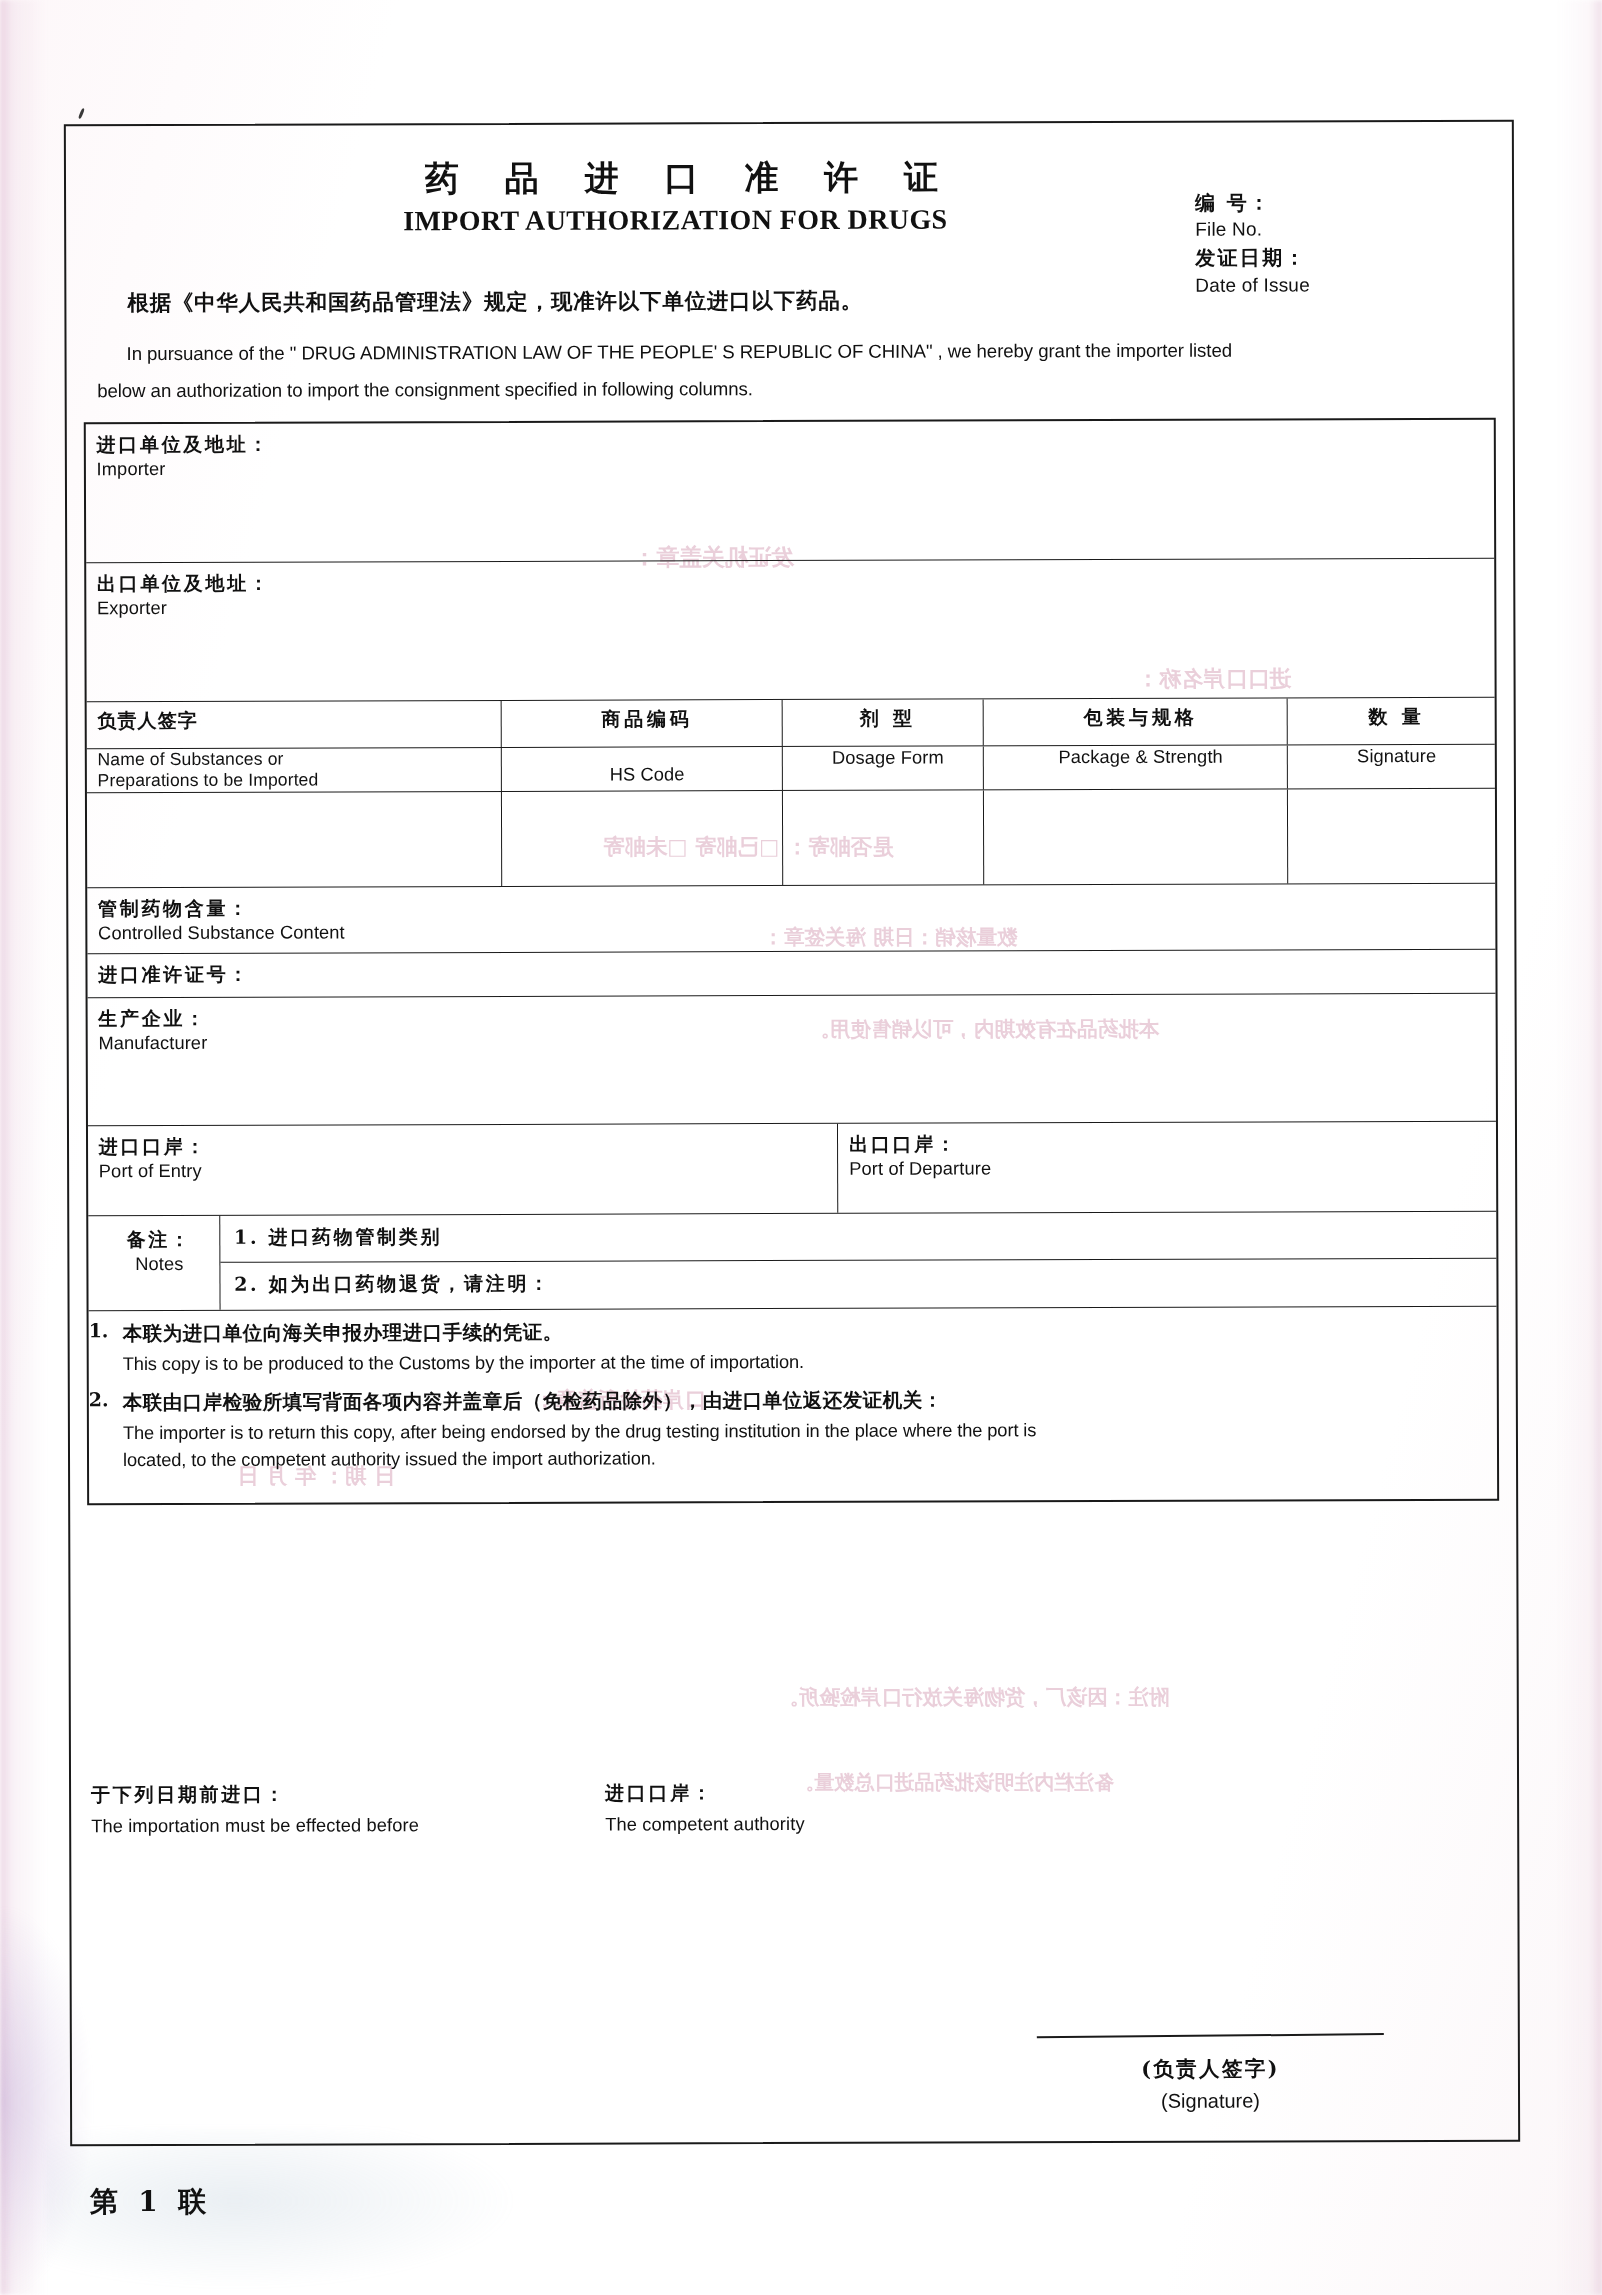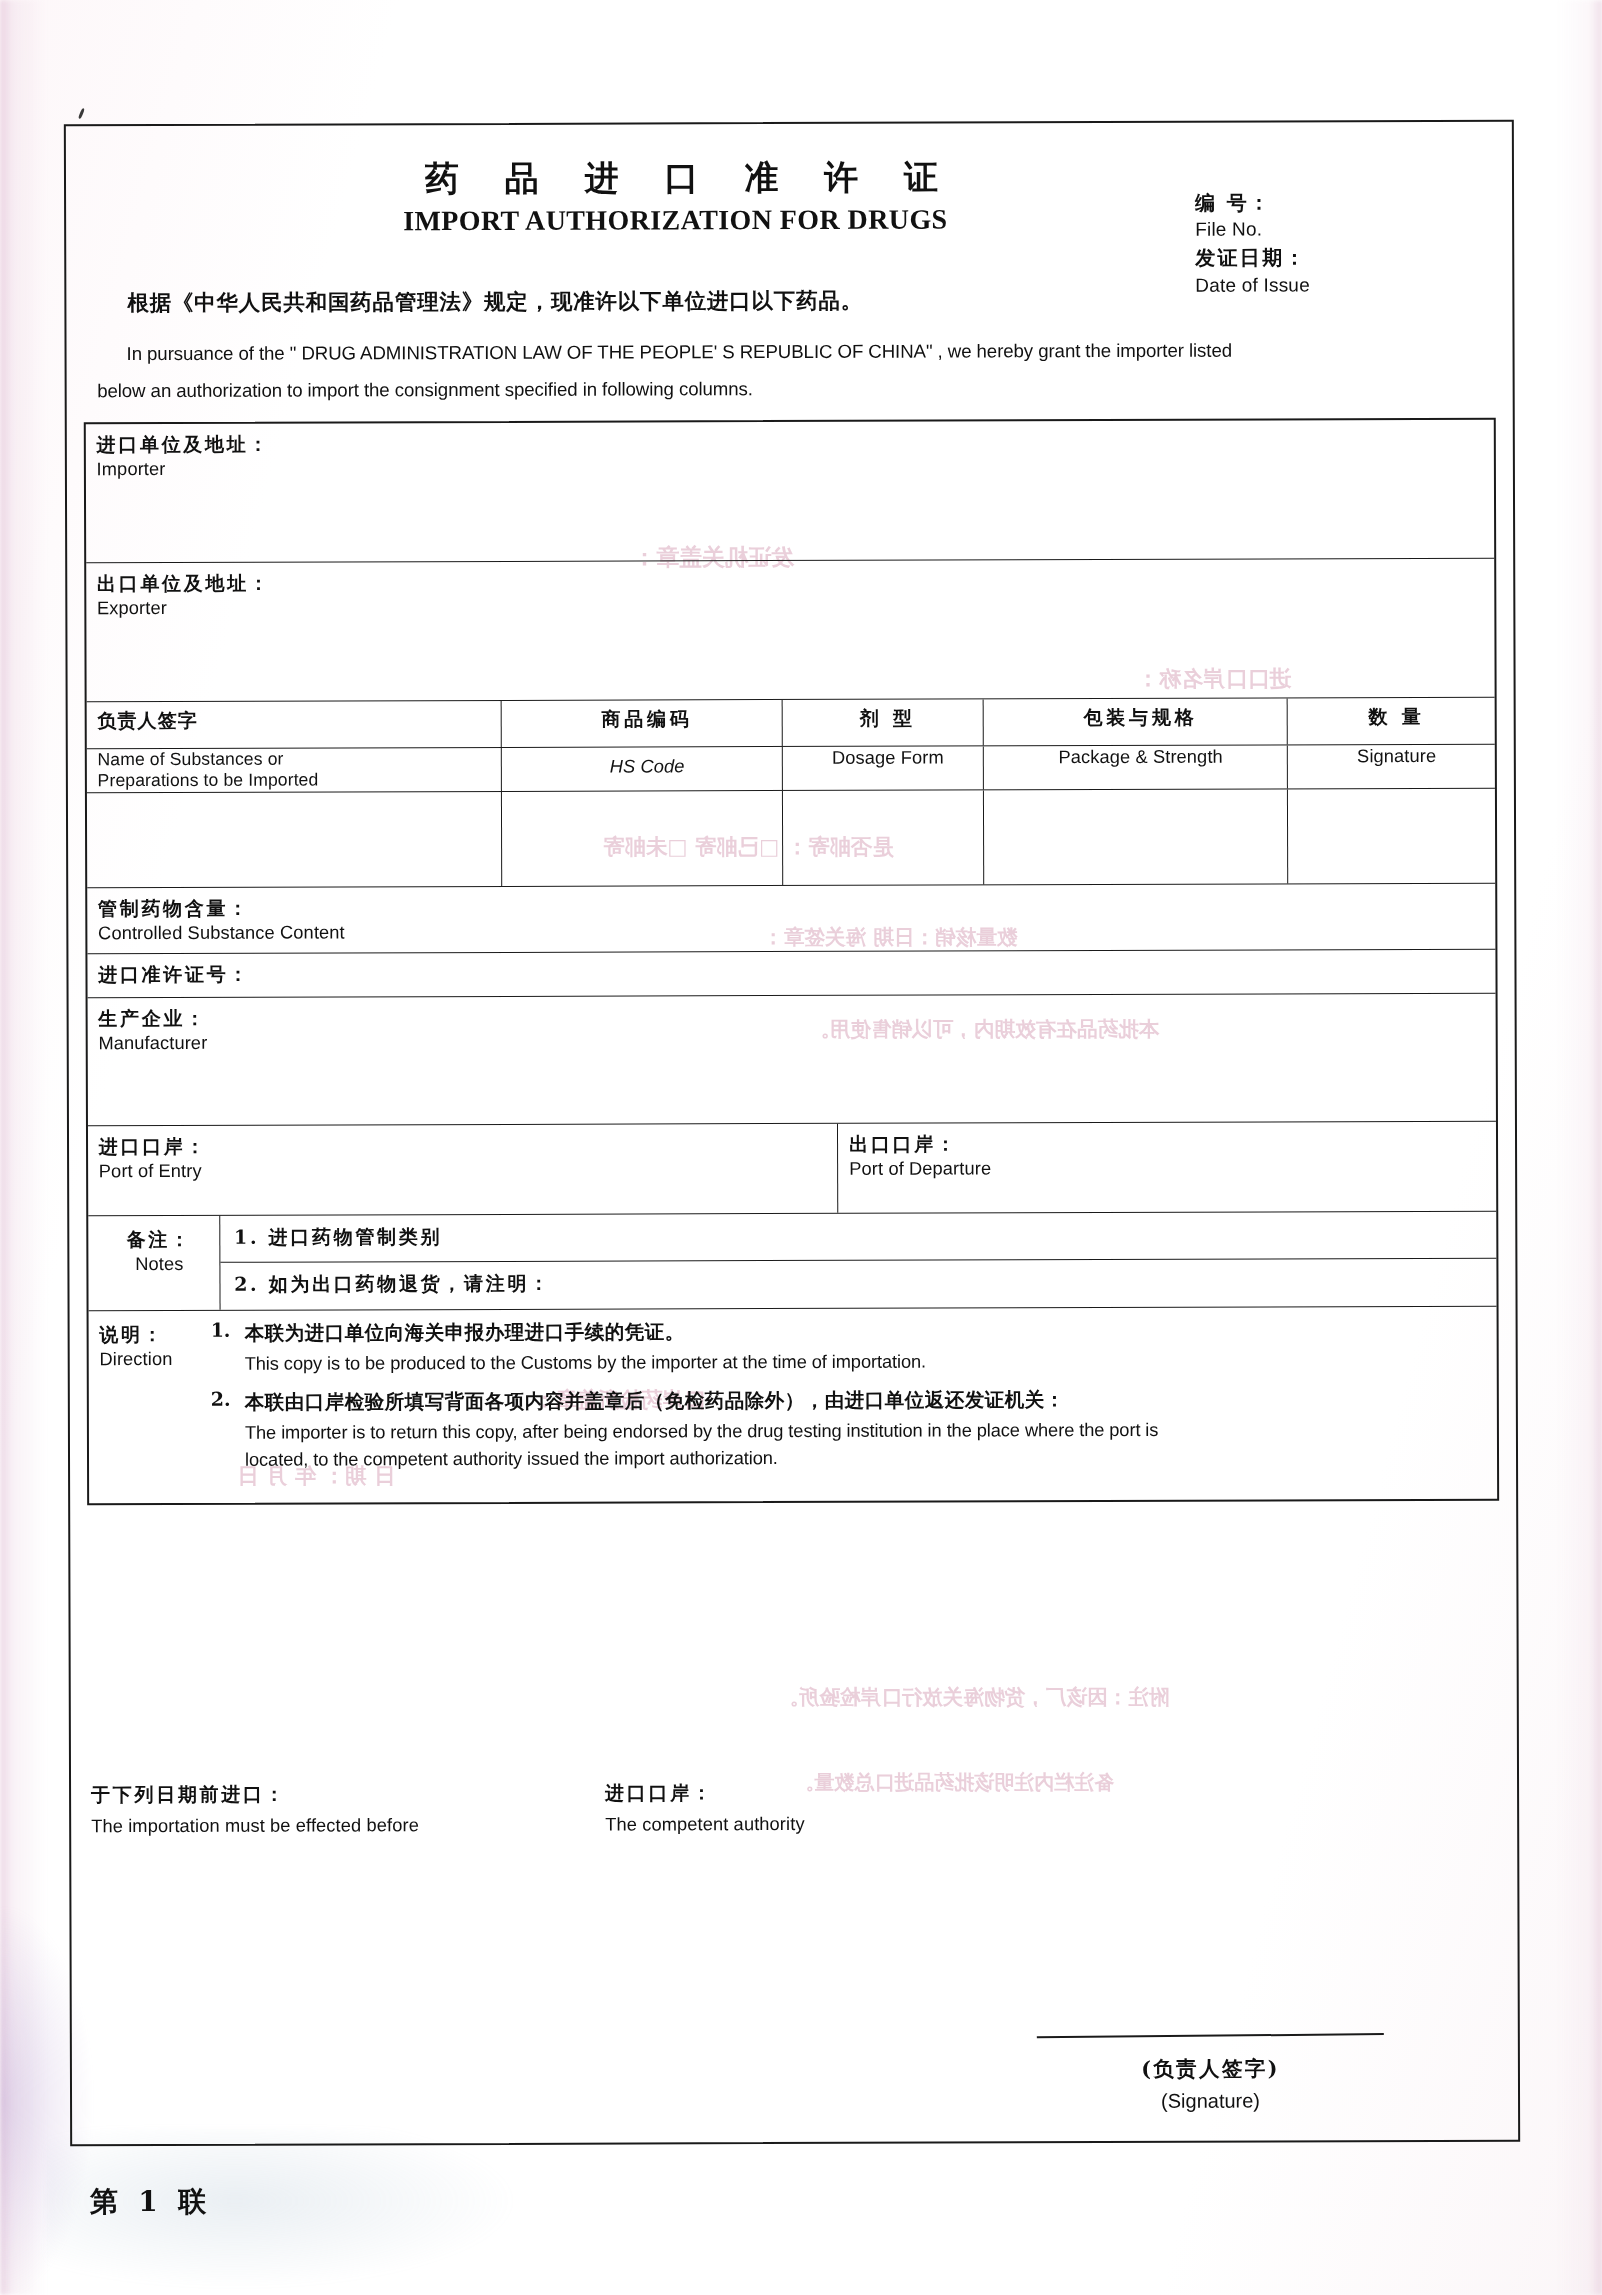--- a/index.html
+++ b/index.html
@@ -337,21 +337,21 @@
       <div class="cell colhead" style="width:14.7%;">
         <div class="lab-cn">数  量</div>
       </div>
     </div>
 
     <div class="row" style="height:44px;">
       <div class="cell colhead left vline" style="width:29.5%; padding-top:0;">
         <div class="lab-en" style="white-space:pre-line; line-height:1.18; font-size:17.6px;">Name of Substances or
 Preparations to be Imported</div>
       </div>
-      <div class="cell colhead vline" style="width:19.9%; padding-top:8px;font-style:italic;">
+      <div class="cell colhead vline" style="width:19.9%; padding-top:16px;">
         <div class="lab-en">HS Code</div>
       </div>
       <div class="cell colhead vline" style="width:14.3%; padding-top:0;">
         <div class="lab-en">Dosage Form</div>
       </div>
       <div class="cell colhead vline" style="width:21.6%; padding-top:0;">
         <div class="lab-en">Package &amp; Strength</div>
       </div>
       <div class="cell colhead" style="width:14.7%; padding-top:0;">
         <div class="lab-en">Signature</div>
@@ -406,24 +406,20 @@
         <div class="note-line">
           <span class="lab-cn">1. 进口药物管制类别</span>
         </div>
         <div class="note-line">
           <span class="lab-cn">2. 如为出口药物退货，请注明：</span>
         </div>
       </div>
     </div>
 
     <div class="row" style="height:192px;">
-      <div class="cell dir-lab" style="width:122px;">
-        <div class="lab-cn">说明：</div>
-        <div class="lab-en">Direction</div>
-      </div>
       <div class="dir-body">
         <div class="dir-item">
           <span class="dir-num">1.</span>
           <span class="dir-txt-cn">本联为进口单位向海关申报办理进口手续的凭证。</span>
         </div>
         <div class="dir-txt-en" style="white-space:pre-line;">This copy is to be produced to the Customs by the importer at the time of importation.</div>
         <div class="dir-item" style="margin-top:10.7px;">
           <span class="dir-num">2.</span>
           <span class="dir-txt-cn">本联由口岸检验所填写背面各项内容并盖章后（免检药品除外），由进口单位返还发证机关：</span>
         </div>

